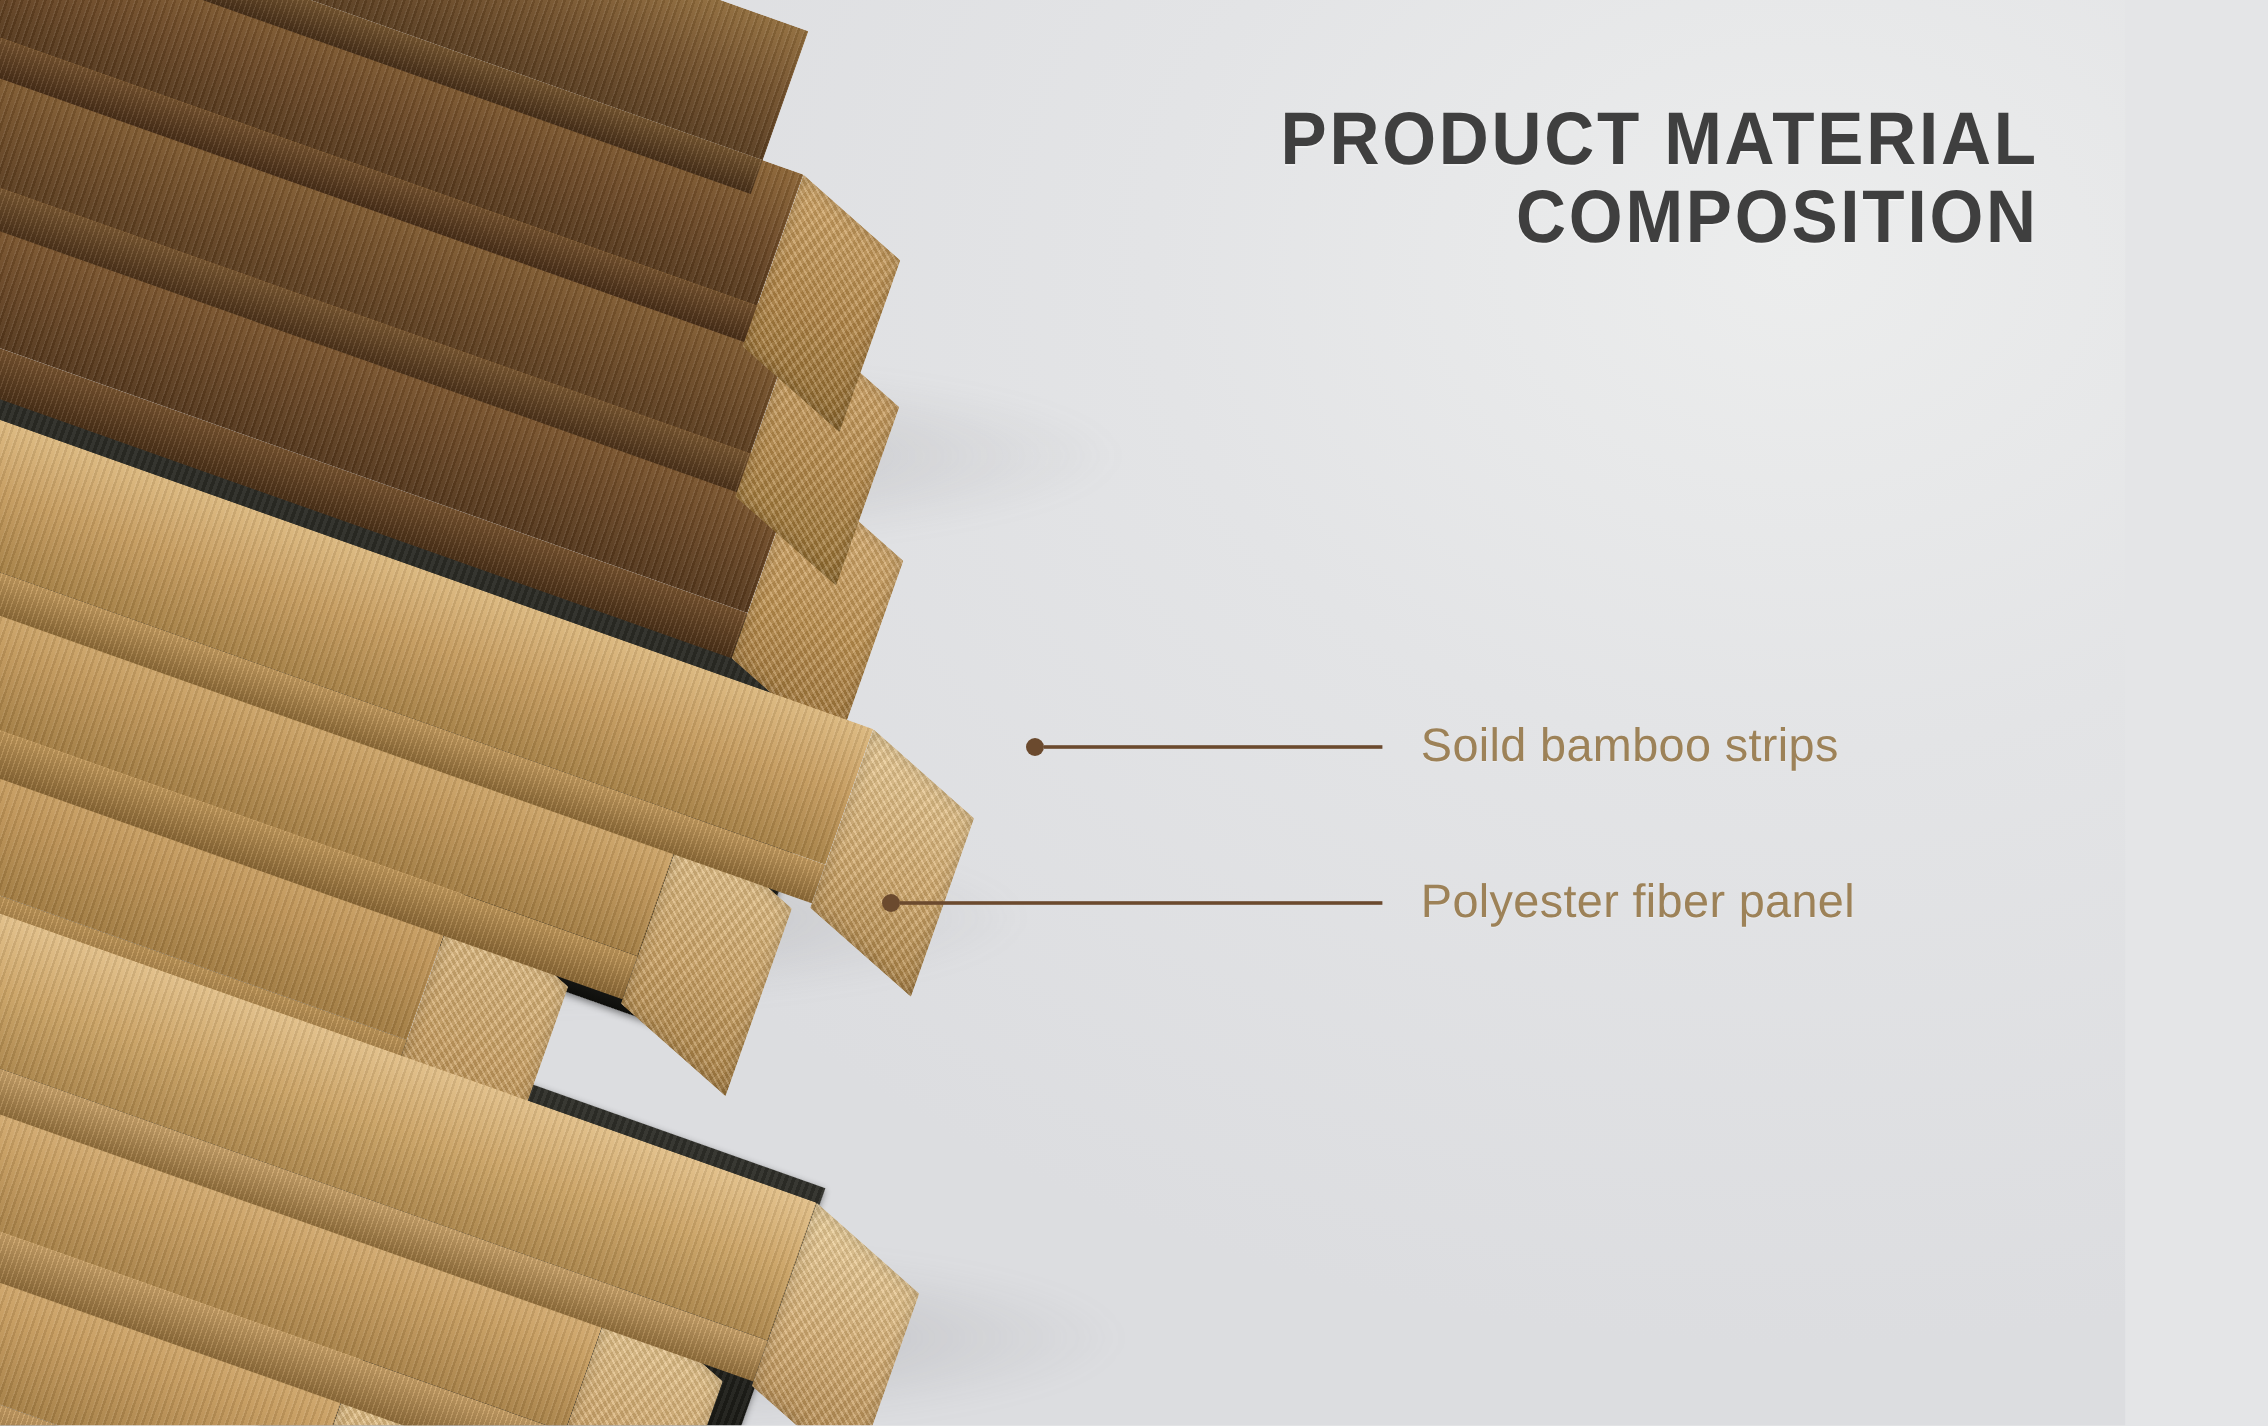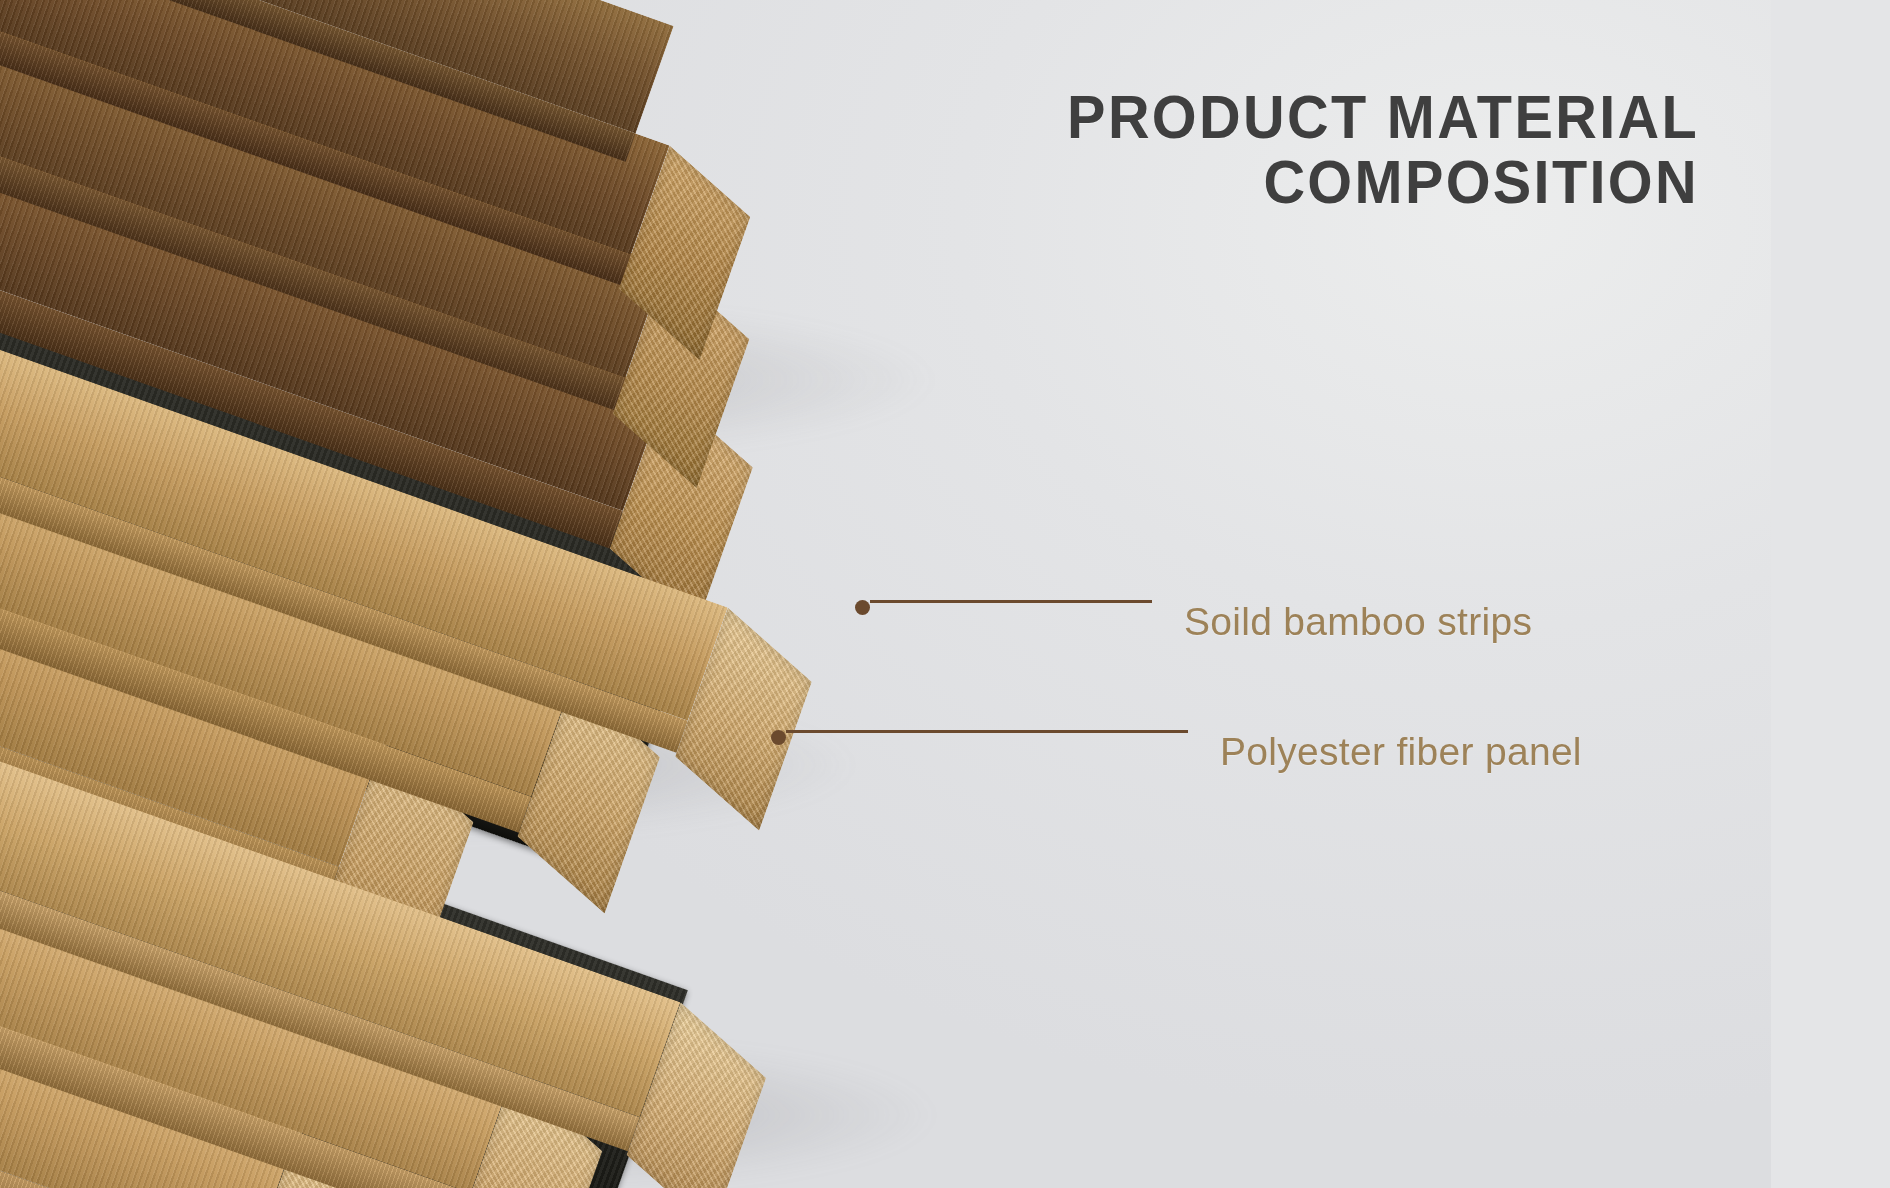--- a/index.html
+++ b/index.html
@@ -78,21 +78,21 @@
   #title{
     position:absolute;right:72px;top:42px;width:1000px;text-align:right;
     color:#3f3f3f;font-weight:bold;font-size:62px;line-height:1.06;
     letter-spacing:2.5px;
     font-family:"Liberation Sans","DejaVu Sans",sans-serif;
     transform:scaleX(.93);transform-origin:100% 0;
     text-shadow:0 1px 0 rgba(255,255,255,.35);
   }
   #title .l2{display:block;}
 
-  .callout{position:absolute;display:flex;}
+  .callout{position:absolute;display:flex;align-items:center;}
   .callout .dot{
     width:15px;height:15px;border-radius:50%;background:#6b4a2e;flex:0 0 auto;
   }
   .callout .line{
     height:3px;background:#6b4a2e;flex:0 0 auto;
   }
   .callout .clabel{
     margin-left:32px;color:#9d8258;font-size:39px;letter-spacing:.3px;
     white-space:nowrap;
     text-shadow:0 1px 0 rgba(255,255,255,.3);
@@ -198,20 +198,20 @@
     <span>PRODUCT MATERIAL</span>
     <span class="l2">COMPOSITION</span>
   </h1>
 
   <div class="callout" style="left:855px;top:600px;">
     <span class="dot"></span>
     <span class="line" style="width:282px;"></span>
     <span class="clabel">Soild bamboo strips</span>
   </div>
 
-  <div class="callout" style="left:735px;top:730px;padding-left:36px;">
+  <div class="callout" style="left:735px;top:730px;">
     <span class="dot"></span>
     <span class="line" style="width:402px;"></span>
     <span class="clabel">Polyester fiber panel</span>
   </div>
 
 
 </div>
 
 </body></html>

